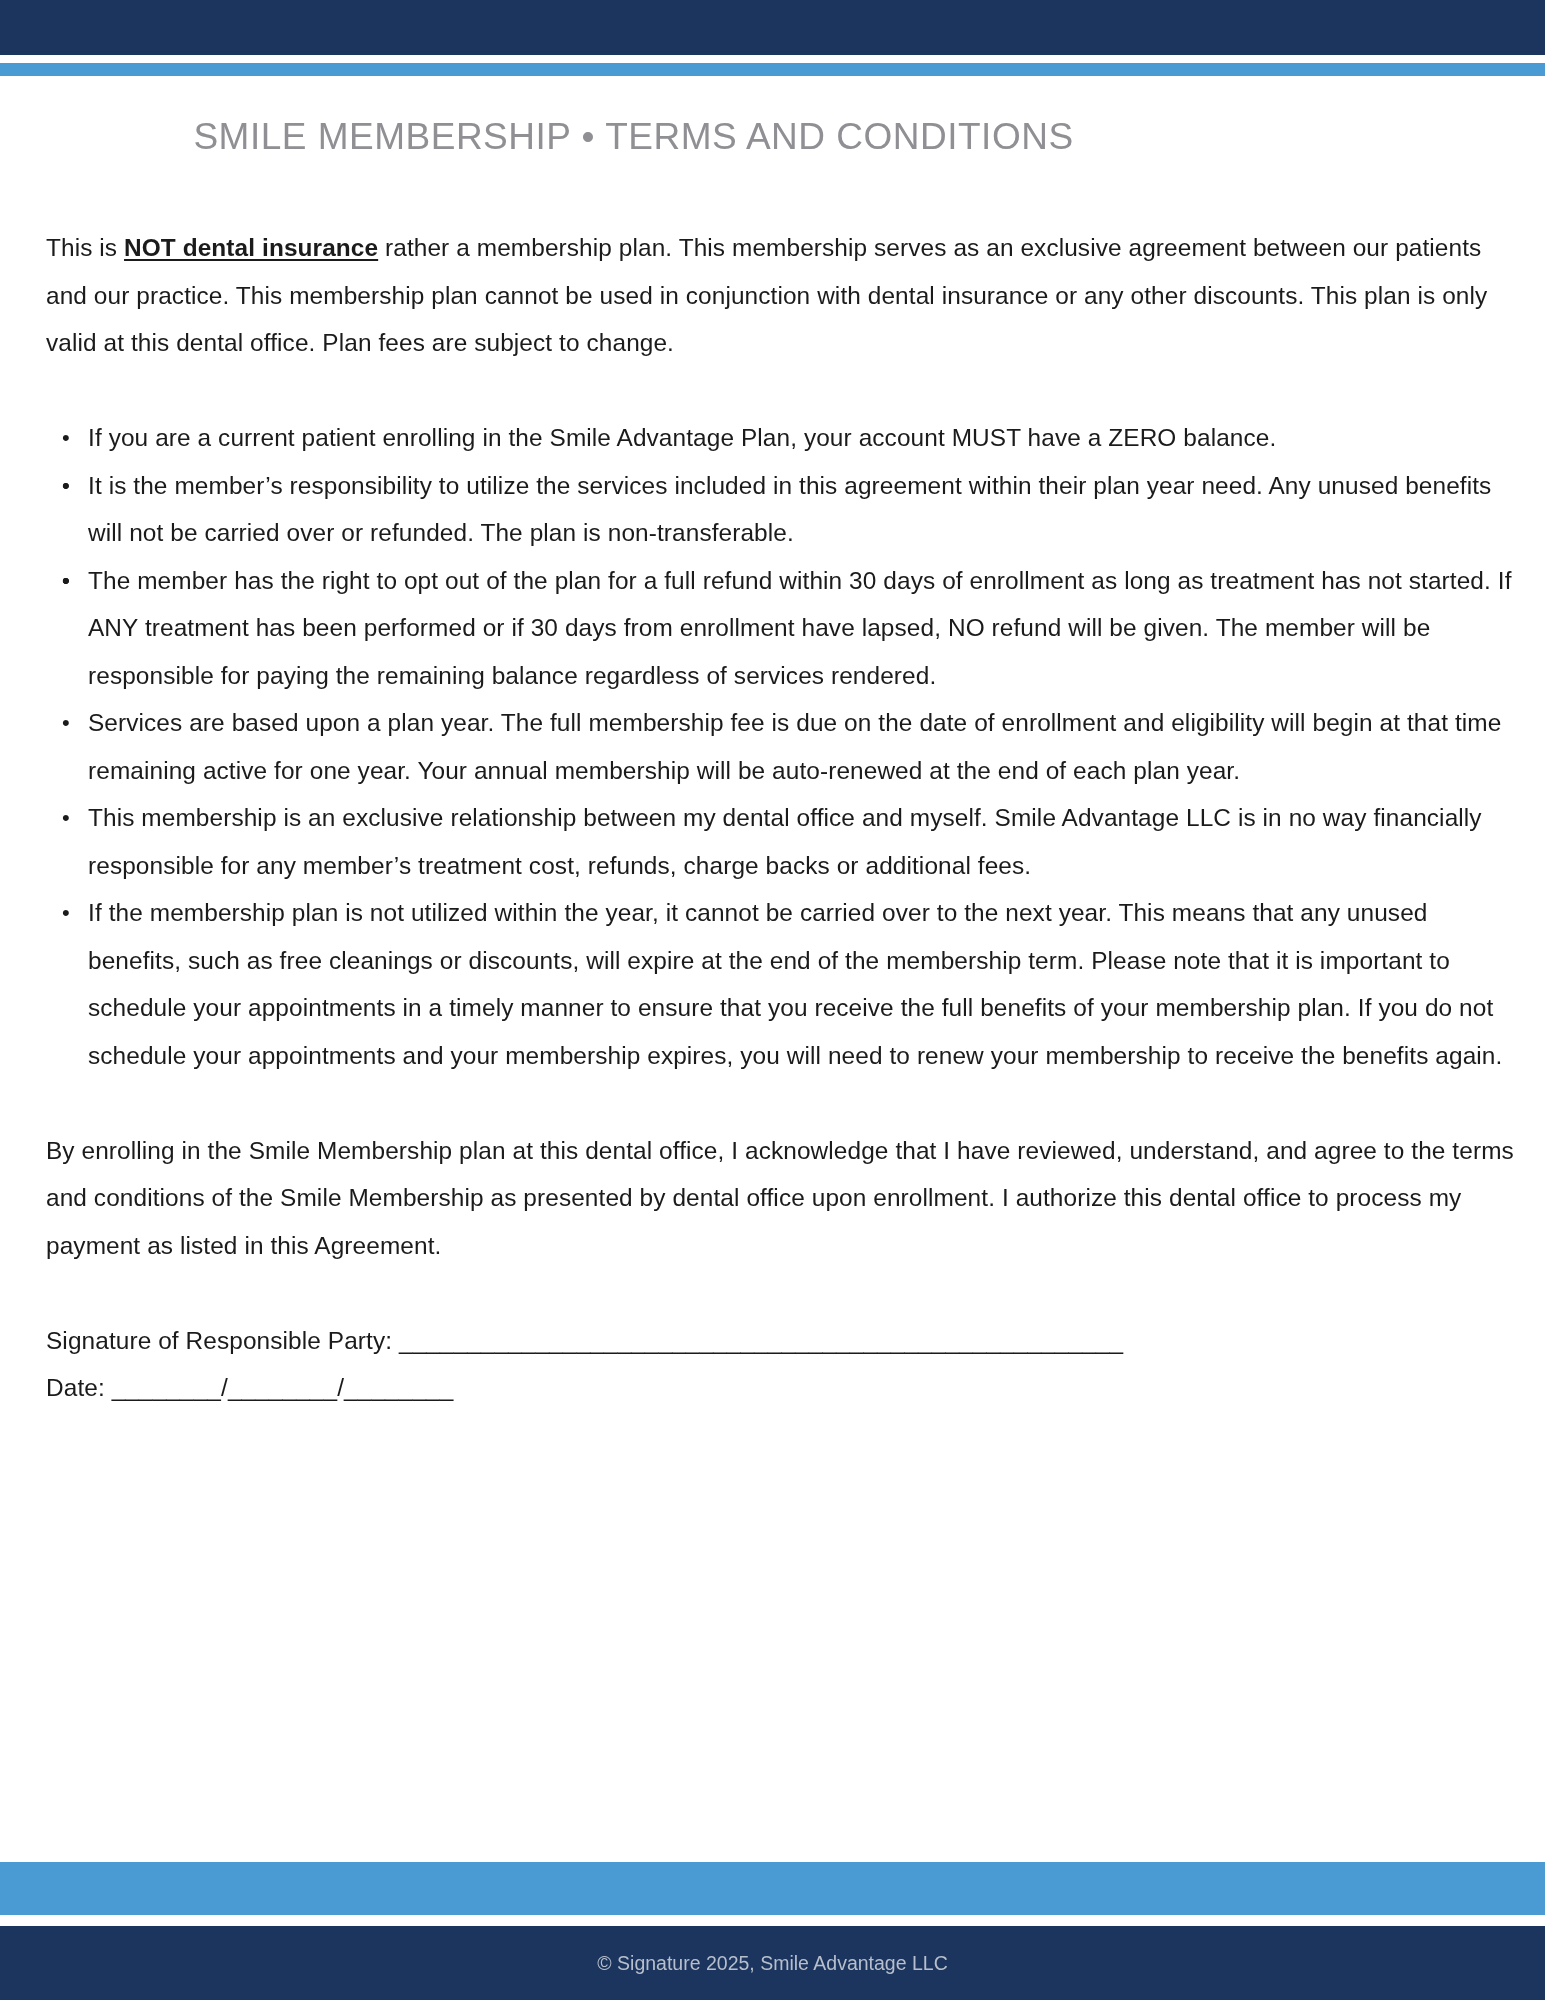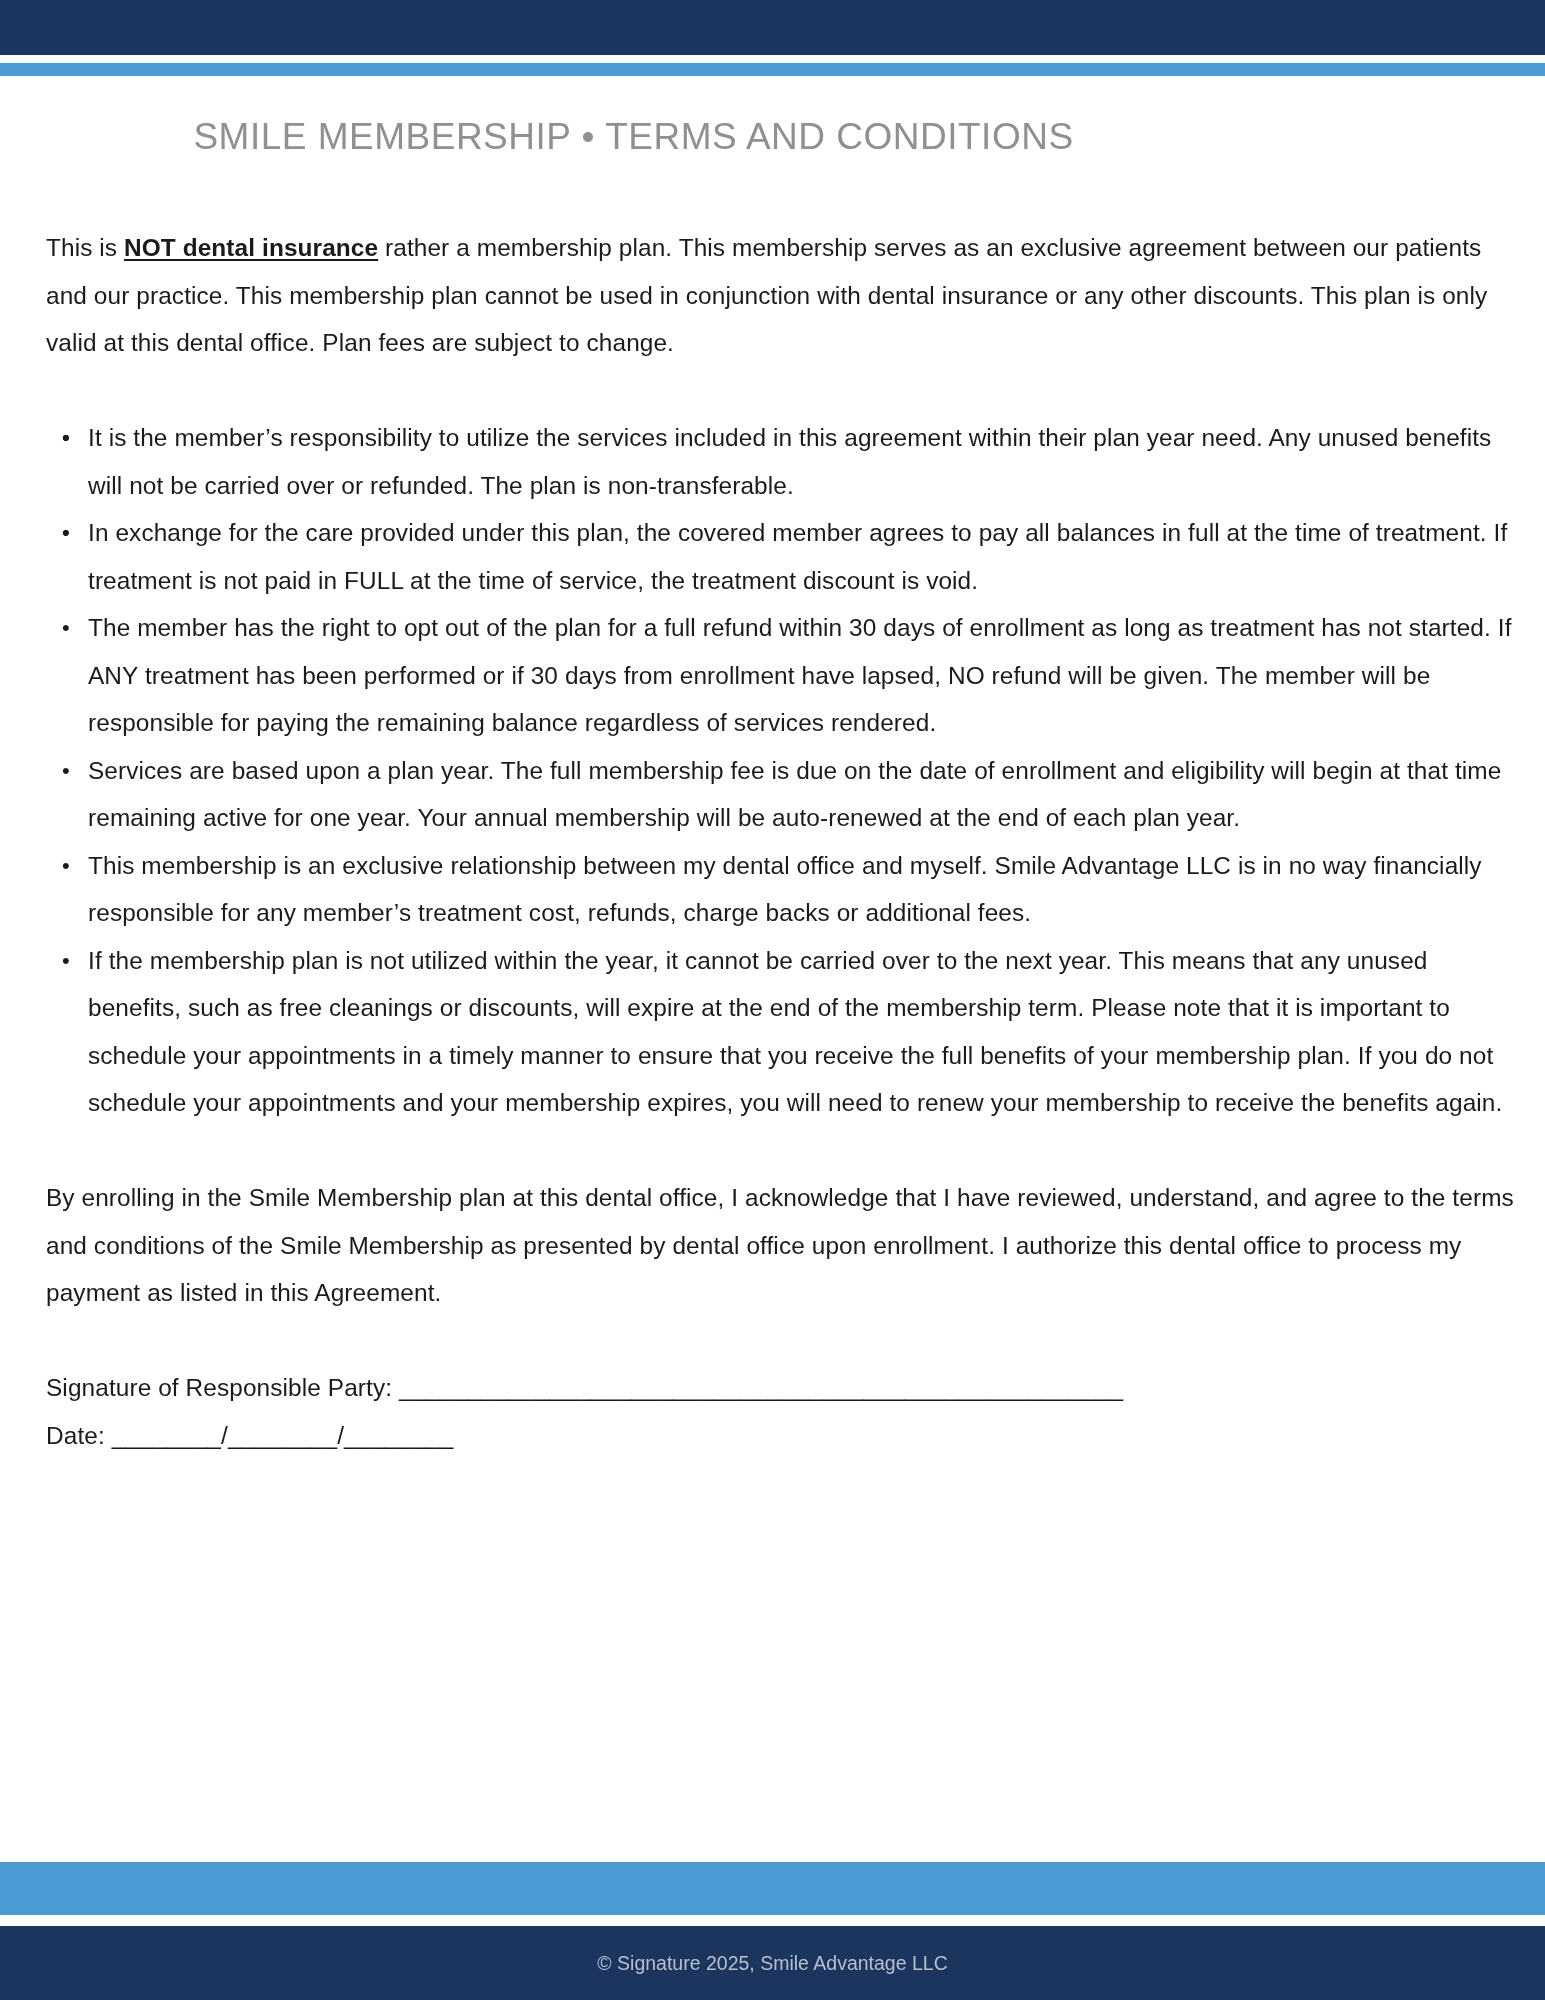--- a/index.html
+++ b/index.html
@@ -86,25 +86,25 @@
 <div class="band top-blue"></div>
 
 <h1 class="title">SMILE MEMBERSHIP • TERMS AND CONDITIONS</h1>
 
 <div class="content">
   <p class="intro">
     <span>This is </span><span class="strong">NOT dental insurance</span><span> rather a membership plan. This membership serves as an exclusive agreement between our patients and our practice. This membership plan cannot be used in conjunction with dental insurance or any other discounts. This plan is only valid at this dental office. Plan fees are subject to change.</span>
   </p>
 
   <ul class="terms">
-    <li><span class="bullet">•</span></li>
+    <li><span class="bullet">•</span><span>If you are a current patient enrolling in the Smile Advantage Plan, your account MUST have a ZERO balance.</span></li>
     <li><span class="bullet">•</span></li>
     <li><span class="bullet">•</span><span>It is the member’s responsibility to utilize the services included in this agreement within their plan year need. Any unused benefits will not be carried over or refunded. The plan is non-transferable.</span></li>
     <li><span class="bullet">•</span></li>
-    <li><span class="bullet">•</span><span>In exchange for the care provided under this plan, the covered member agrees to pay all balances in full at the time of treatment. If treatment is not paid in FULL at the time of service, the treatment discount is void.</span></li>
+    <li><span class="bullet">•</span></li>
     <li><span class="bullet">•</span><span>The member has the right to opt out of the plan for a full refund within 30 days of enrollment as long as treatment has not started. If ANY treatment has been performed or if 30 days from enrollment have lapsed, NO refund will be given. The member will be responsible for paying the remaining balance regardless of services rendered.</span></li>
     <li><span class="bullet">•</span><span>Services are based upon a plan year. The full membership fee is due on the date of enrollment and eligibility will begin at that time remaining active for one year. Your annual membership will be auto-renewed at the end of each plan year.</span></li>
     <li><span class="bullet">•</span><span>This membership is an exclusive relationship between my dental office and myself. Smile Advantage LLC is in no way financially responsible for any member’s treatment cost, refunds, charge backs or additional fees.</span></li>
     <li><span class="bullet">•</span><span>If the membership plan is not utilized within the year, it cannot be carried over to the next year. This means that any unused benefits, such as free cleanings or discounts, will expire at the end of the membership term. Please note that it is important to schedule your appointments in a timely manner to ensure that you receive the full benefits of your membership plan. If you do not schedule your appointments and your membership expires, you will need to renew your membership to receive the benefits again.</span></li>
   </ul>
 
   <p class="ack">By enrolling in the Smile Membership plan at this dental office, I acknowledge that I have reviewed, understand, and agree to the terms and conditions of the Smile Membership as presented by dental office upon enrollment. I authorize this dental office to process my payment as listed in this Agreement.</p>
 
   <p class="sig-line"><span>Signature of Responsible Party: </span><span>_____________________________________________________</span></p>
   <p class="date-line"><span>Date: </span><span>________/________/________</span></p>

